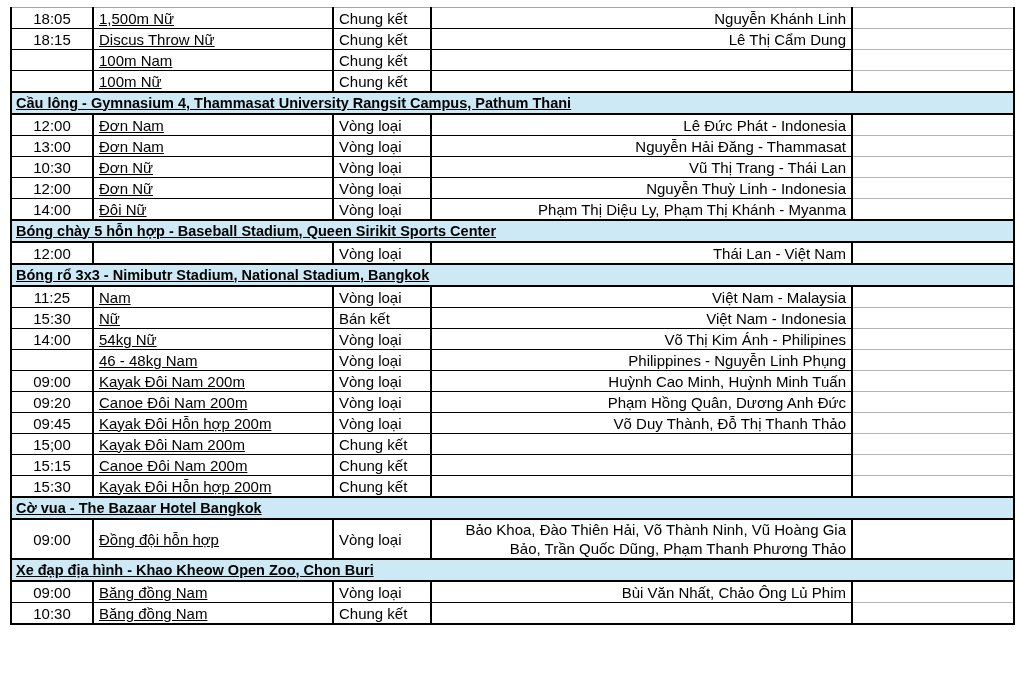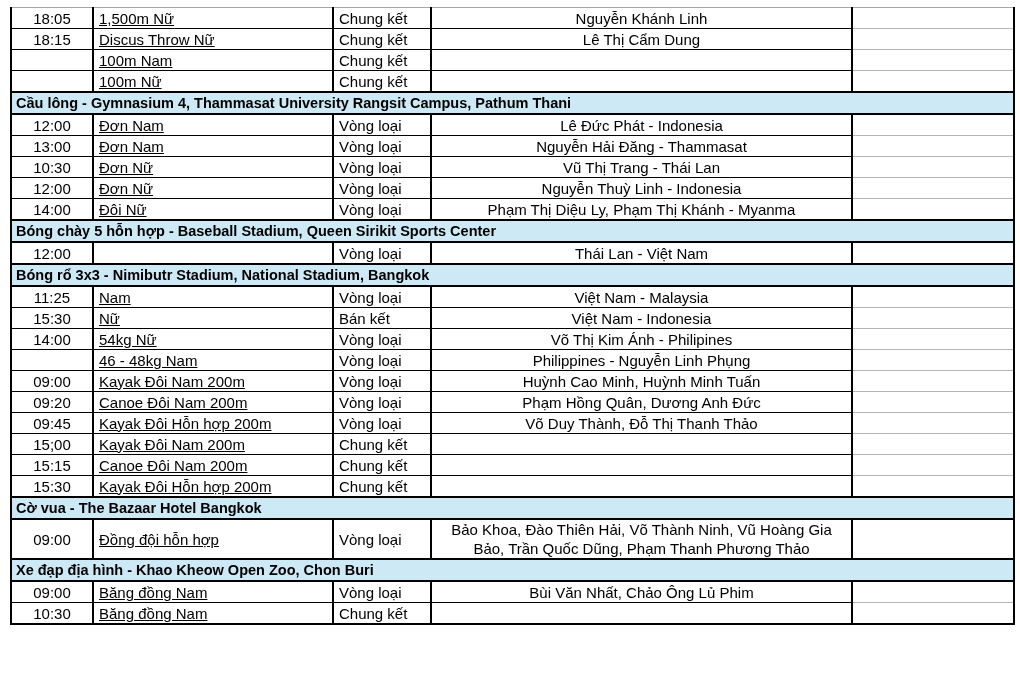--- a/index.html
+++ b/index.html
@@ -35,30 +35,31 @@
     color: #000;
     padding: 0 5px;
     overflow: hidden;
     white-space: normal;
     vertical-align: middle;
   }
   tr.first-row td { border-top: none; }
   td.c-time     { text-align: center; border-right: 2px solid var(--grid-major); border-bottom: 1px solid var(--grid-major); }
   td.c-event    { text-align: left;   border-right: 2px solid var(--grid-major); border-bottom: 1px solid var(--grid-major); text-decoration: underline; }
   td.c-round    { text-align: left; border-right: 2px solid var(--grid-major); border-bottom: 1px solid var(--grid-major); }
-  td.c-athletes { text-align: center;   border-right: 2px solid var(--grid-major); border-bottom: 1px solid var(--grid-major); }
+  td.c-athletes { text-align: right;   border-right: 2px solid var(--grid-major); border-bottom: 1px solid var(--grid-major); }
   td.c-notes    { border-bottom: 1px solid var(--grid-minor); }
   tr.section-row td {
     background: var(--hdr-bg);
     font-weight: bold;
     font-size: 14.5px;
     border-top: 2px solid var(--grid-major);
     border-bottom: 2px solid var(--grid-major);
     text-align: left;
     padding: 0 4px;
+    text-decoration: underline;
   }
 </style>
 </head>
 <body>
 
 <div class="table-wrap">
   <table class="schedule">
     <colgroup>
       <col style="width:82px">
       <col style="width:240px">

